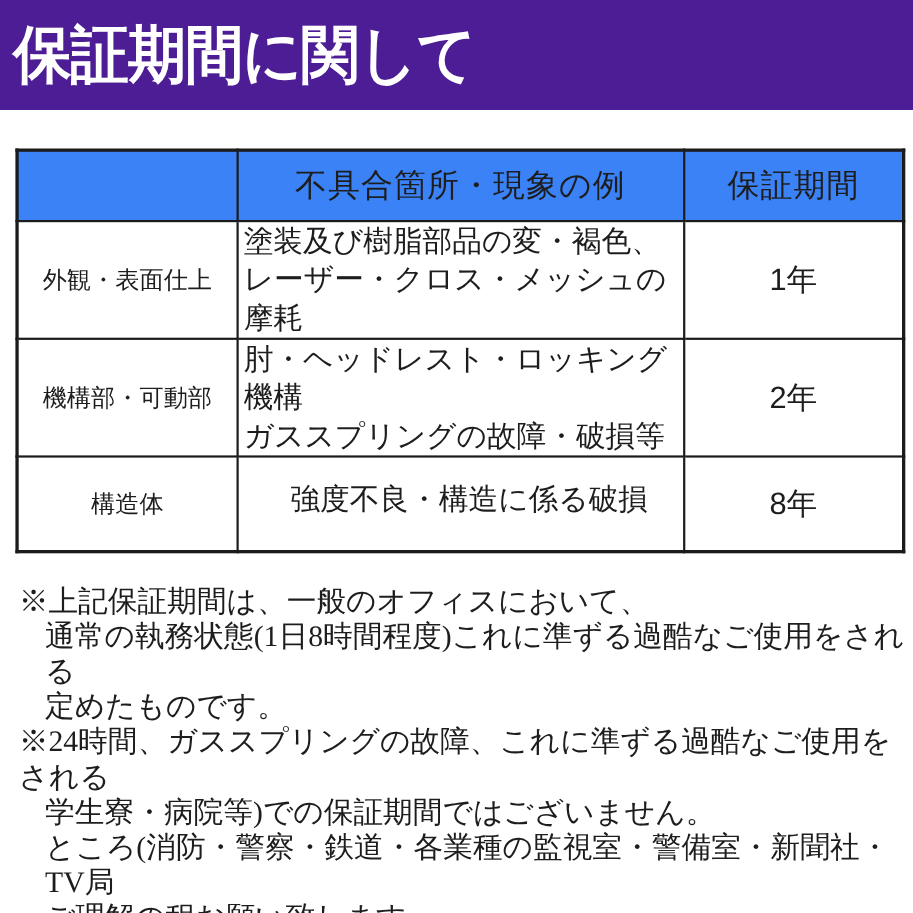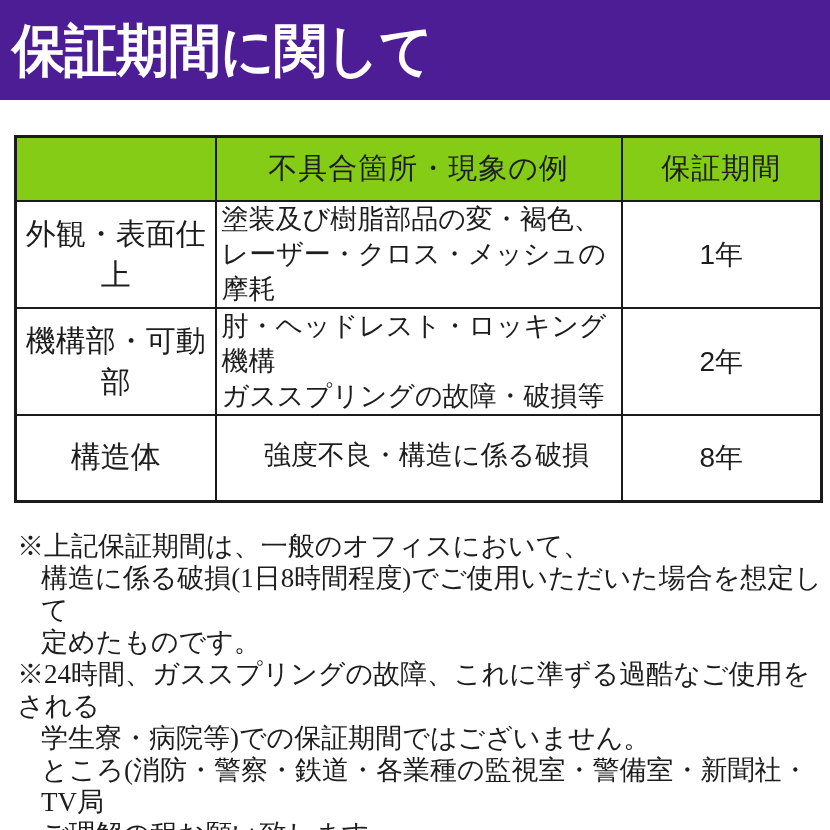--- a/index.html
+++ b/index.html
@@ -50,33 +50,33 @@
   .warranty-table col.c-example  { width: 406px; }
   .warranty-table col.c-period   { width: 200px; }
 
   .warranty-table th,
   .warranty-table td {
     border: 2px solid #1b1b1b;
     padding: 0;
     vertical-align: middle;
   }
   .warranty-table thead th {
-    background: #84cc16;
+    background: #3b82f6;
     height: 62px;
     font-size: 29px;
     font-weight: normal;
     letter-spacing: 1px;
   }
   .warranty-table tbody tr.row-1 { height: 93px; }
   .warranty-table tbody tr.row-2 { height: 92px; }
   .warranty-table tbody tr.row-3 { height: 86px; }
 
   td.cell-category {
     text-align: center;
-    font-size: 30px;
+    font-size: 22px;
     letter-spacing: 0px;
   }
   td.cell-example {
     font-size: 27px;
     line-height: 35px;
     padding-left: 5px;
   }
   td.cell-example.centered {
     text-align: center;
     padding-left: 16px;
@@ -143,21 +143,21 @@
         </td>
         <td class="cell-period">8年</td>
       </tr>
     </tbody>
   </table>
 
   <div class="notes">
 
     <div class="note">
       <div class="note-line">※上記保証期間は、一般のオフィスにおいて、</div>
-      <div class="note-line cont">構造に係る破損(1日8時間程度)でご使用いただいた場合を想定して</div>
+      <div class="note-line cont">通常の執務状態(1日8時間程度)これに準ずる過酷なご使用をされる</div>
       <div class="note-line cont">定めたものです。</div>
     </div>
 
     <div class="note">
       <div class="note-line">※24時間、ガススプリングの故障、これに準ずる過酷なご使用をされる</div>
       <div class="note-line cont">学生寮・病院等)での保証期間ではございません。</div>
       <div class="note-line cont">ところ(消防・警察・鉄道・各業種の監視室・警備室・新聞社・TV局</div>
       <div class="note-line cont">ご理解の程お願い致します。</div>
     </div>
 

